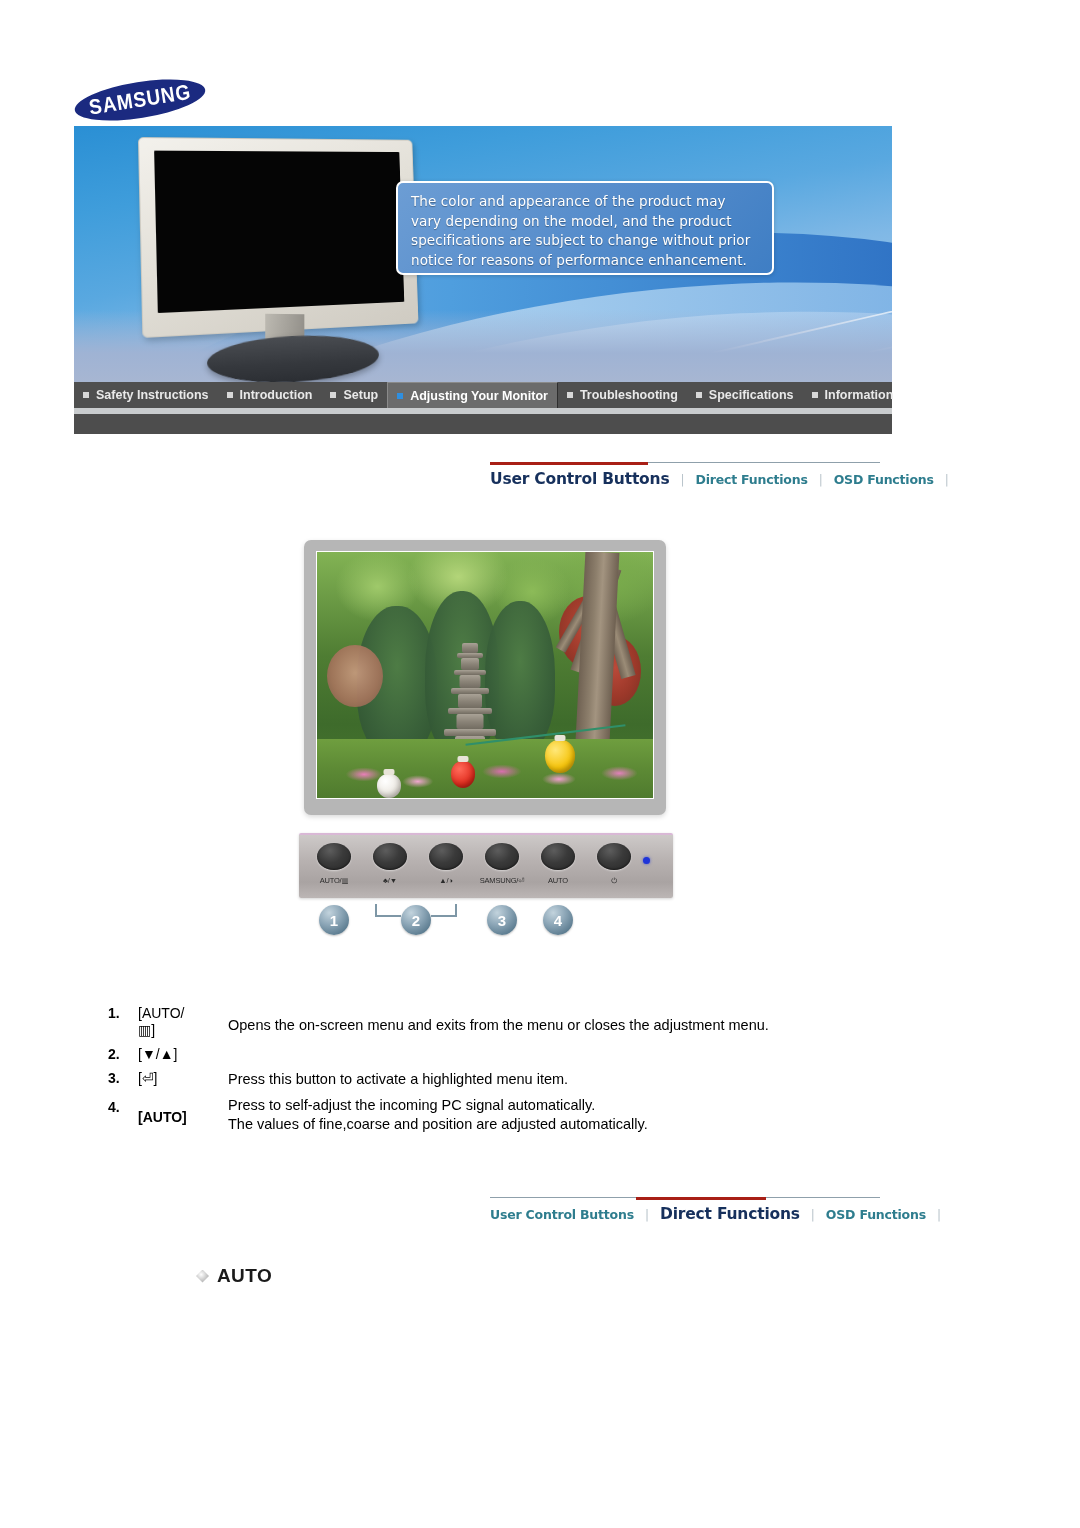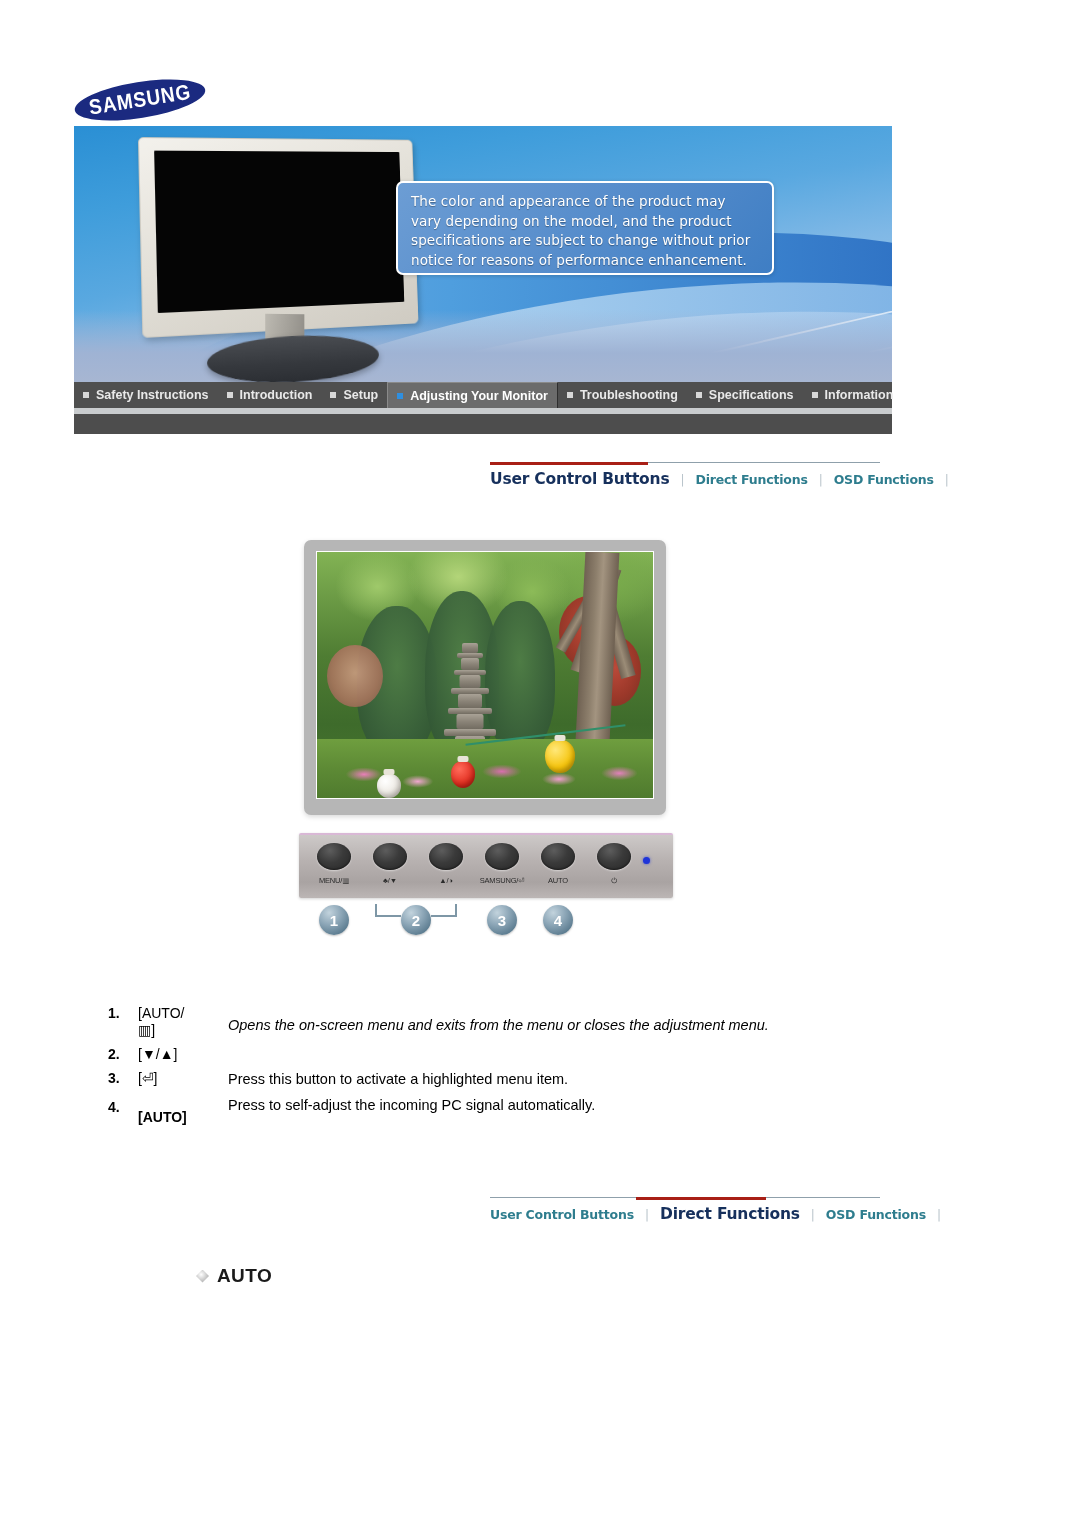--- a/index.html
+++ b/index.html
@@ -440,21 +440,21 @@
     line-height: 17px;
   }
   .instr-desc {
     flex: 1;
     font-size: 14.5px;
     color: #000;
     font-family: "Liberation Sans", sans-serif;
     line-height: 19px;
   }
   .instr-row.r1 .instr-num { padding-top: 0px; }
-  .instr-row.r1 .instr-desc { padding-top: 11px; font-style: italic; }
+  .instr-row.r1 .instr-desc { padding-top: 11px; }
   .instr-row.r4 .instr-num { padding-top: 3px; }
   .instr-row.r4 .instr-key { padding-top: 13px; font-weight: bold; }
 
   
   #auto-heading {
     position: absolute;
     left: 196px; top: 1265px;
     display: flex;
     align-items: center;
   }
@@ -592,21 +592,21 @@
 
 <div id="control-panel">
   <div class="ctrl-btn" style="left:18px;"></div>
   <div class="ctrl-btn" style="left:74px;"></div>
   <div class="ctrl-btn" style="left:130px;"></div>
   <div class="ctrl-btn" style="left:186px;"></div>
   <div class="ctrl-btn" style="left:242px;"></div>
   <div class="ctrl-btn" style="left:298px;"></div>
   <div id="led-dot"></div>
 
-  <div class="ctrl-label" style="left:6px;  width:58px;">MENU/▥</div>
+  <div class="ctrl-label" style="left:6px;  width:58px;">AUTO/▥</div>
   <div class="ctrl-label" style="left:62px; width:58px;">♣/▼</div>
   <div class="ctrl-label" style="left:118px;width:58px;">▲/◑</div>
   <div class="ctrl-label" style="left:174px;width:58px;">SAMSUNG/⏎</div>
   <div class="ctrl-label" style="left:230px;width:58px;">AUTO</div>
   <div class="ctrl-label" style="left:286px;width:58px;">⏻</div>
 </div>
 
 <div id="callouts">
   <div class="callout" style="left:20px;">1</div>
   <div class="bracket" style="left:76px;  width:26px;"></div>
@@ -636,20 +636,21 @@
     <div class="instr-num">3.</div>
     <div class="instr-key">[⏎]</div>
     <div class="instr-desc">Press this button to activate a highlighted menu item.</div>
   </div>
 
   <div class="instr-row r4">
     <div class="instr-num">4.</div>
     <div class="instr-key">[AUTO]</div>
     <div class="instr-desc">
       <div>Press to self-adjust the incoming PC signal automatically.</div>
+      <div>The values of fine,coarse and position are adjusted automatically.</div>
     </div>
   </div>
 
 </div>
 
 <div class="tabrow" id="tabrow-bottom" style="top:1197px;">
   <div class="topline"></div>
   <div class="redbar" style="left:146px; width:130px;"></div>
   <div class="tabs">
     <span class="tab">User Control Buttons</span>

